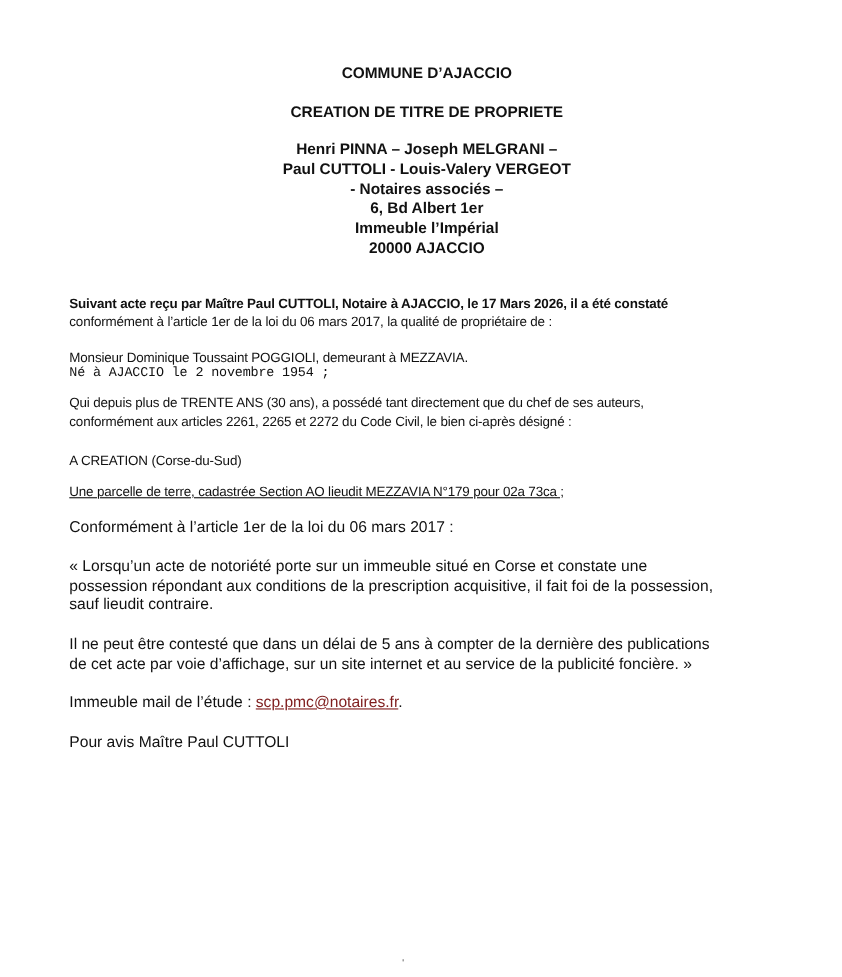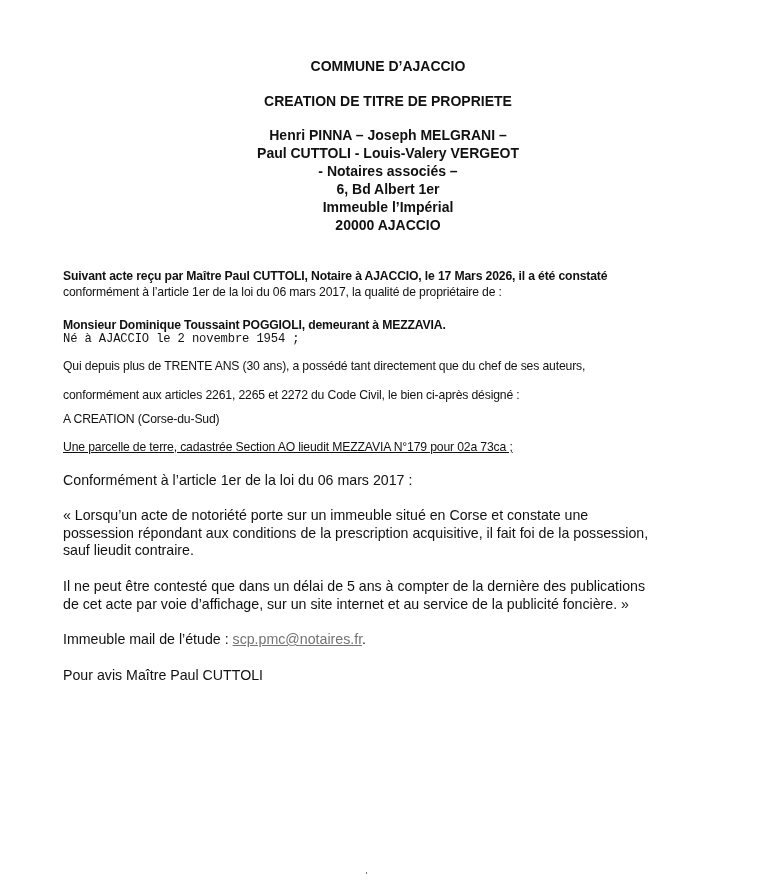--- a/index.html
+++ b/index.html
@@ -1,20 +1,20 @@
 <!DOCTYPE html>
 <html><head>
 <meta charset="utf-8">
 <style>
   html, body { margin: 0; padding: 0; background: #ffffff; }
   body { width: 765px; height: 888px; position: relative; overflow: hidden; color: #111; font-family: "Liberation Sans", sans-serif; }
   .c { position: absolute; left: 0; width: 776px; text-align: center; font-weight: bold; font-size: 14px; white-space: nowrap; }
   .s { position: absolute; left: 63px; font-size: 12.2px; white-space: nowrap; letter-spacing: -0.15px; }
   .l { position: absolute; left: 63px; font-size: 14.2px; white-space: nowrap; letter-spacing: 0px; }
-  .mail { text-decoration: underline; color: #737373; }
+  .mail { text-decoration: underline; color: #7f1d1d; }
   .speck { position: absolute; left: 366px; top: 872px; width: 1px; height: 2px; background: #777; }
 </style>
 </head>
 <body>
 
 <div>
   <div>
     <div class="c" style="top:58px;">COMMUNE D’AJACCIO</div>
     <div class="c" style="top:93px;">CREATION DE TITRE DE PROPRIETE</div>
     <div class="c" style="top:127px;">Henri PINNA – Joseph MELGRANI –</div>
@@ -22,25 +22,25 @@
     <div class="c" style="top:163px;">- Notaires associés –</div>
     <div class="c" style="top:181px;">6, Bd Albert 1er</div>
     <div class="c" style="top:199px;">Immeuble l’Impérial</div>
     <div class="c" style="top:217px;">20000 AJACCIO</div>
   </div>
 
   <div>
     <div class="s" style="top:269px;font-weight:bold;">Suivant acte reçu par Maître Paul CUTTOLI, Notaire à AJACCIO, le 17 Mars 2026, il a été constaté</div>
     <div class="s" style="top:285px;">conformément à l’article 1er de la loi du 06 mars 2017, la qualité de propriétaire de :</div>
 
-    <div class="s" style="top:318px;font-weight:bold;">Monsieur Dominique Toussaint POGGIOLI, demeurant à MEZZAVIA.</div>
+    <div class="s" style="top:318px;">Monsieur Dominique Toussaint POGGIOLI, demeurant à MEZZAVIA.</div>
     <div class="s" style="top:332px;font-family:Liberation Mono, monospace;">Né à AJACCIO le 2 novembre 1954 ;</div>
 
     <div class="s" style="top:359px;">Qui depuis plus de TRENTE ANS (30 ans), a possédé tant directement que du chef de ses auteurs,</div>
-    <div class="s" style="top:376px;margin-top:12px;">conformément aux articles 2261, 2265 et 2272 du Code Civil, le bien ci-après désigné :</div>
+    <div class="s" style="top:376px;">conformément aux articles 2261, 2265 et 2272 du Code Civil, le bien ci-après désigné :</div>
 
     <div class="s" style="top:412px;">A CREATION (Corse-du-Sud)</div>
 
     <div class="s" style="top:440px;text-decoration:underline;">Une parcelle de terre, cadastrée Section AO lieudit MEZZAVIA N°179 pour 02a 73ca ;</div>
 
     <div class="l" style="top:472px;">Conformément à l’article 1er de la loi du 06 mars 2017 :</div>
 
     <div class="l" style="top:507px;">« Lorsqu’un acte de notoriété porte sur un immeuble situé en Corse et constate une</div>
     <div class="l" style="top:525px;">possession répondant aux conditions de la prescription acquisitive, il fait foi de la possession,</div>
     <div class="l" style="top:542px;">sauf lieudit contraire.</div>

